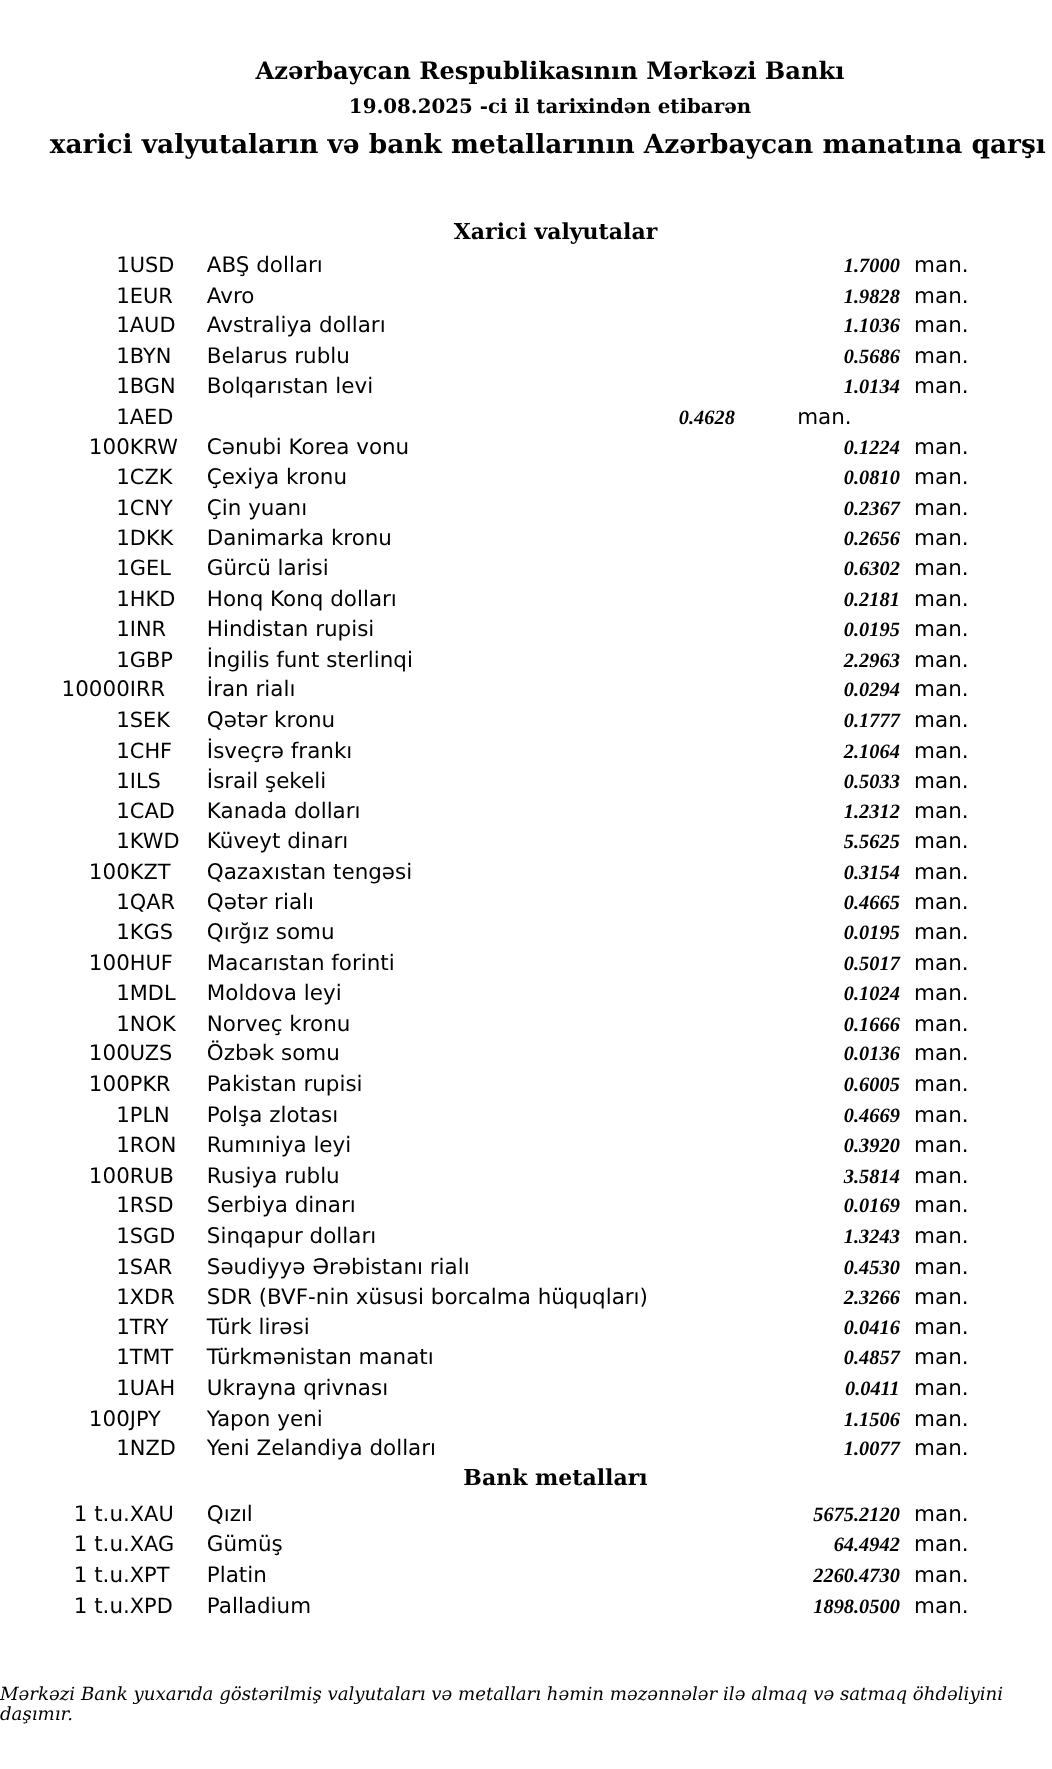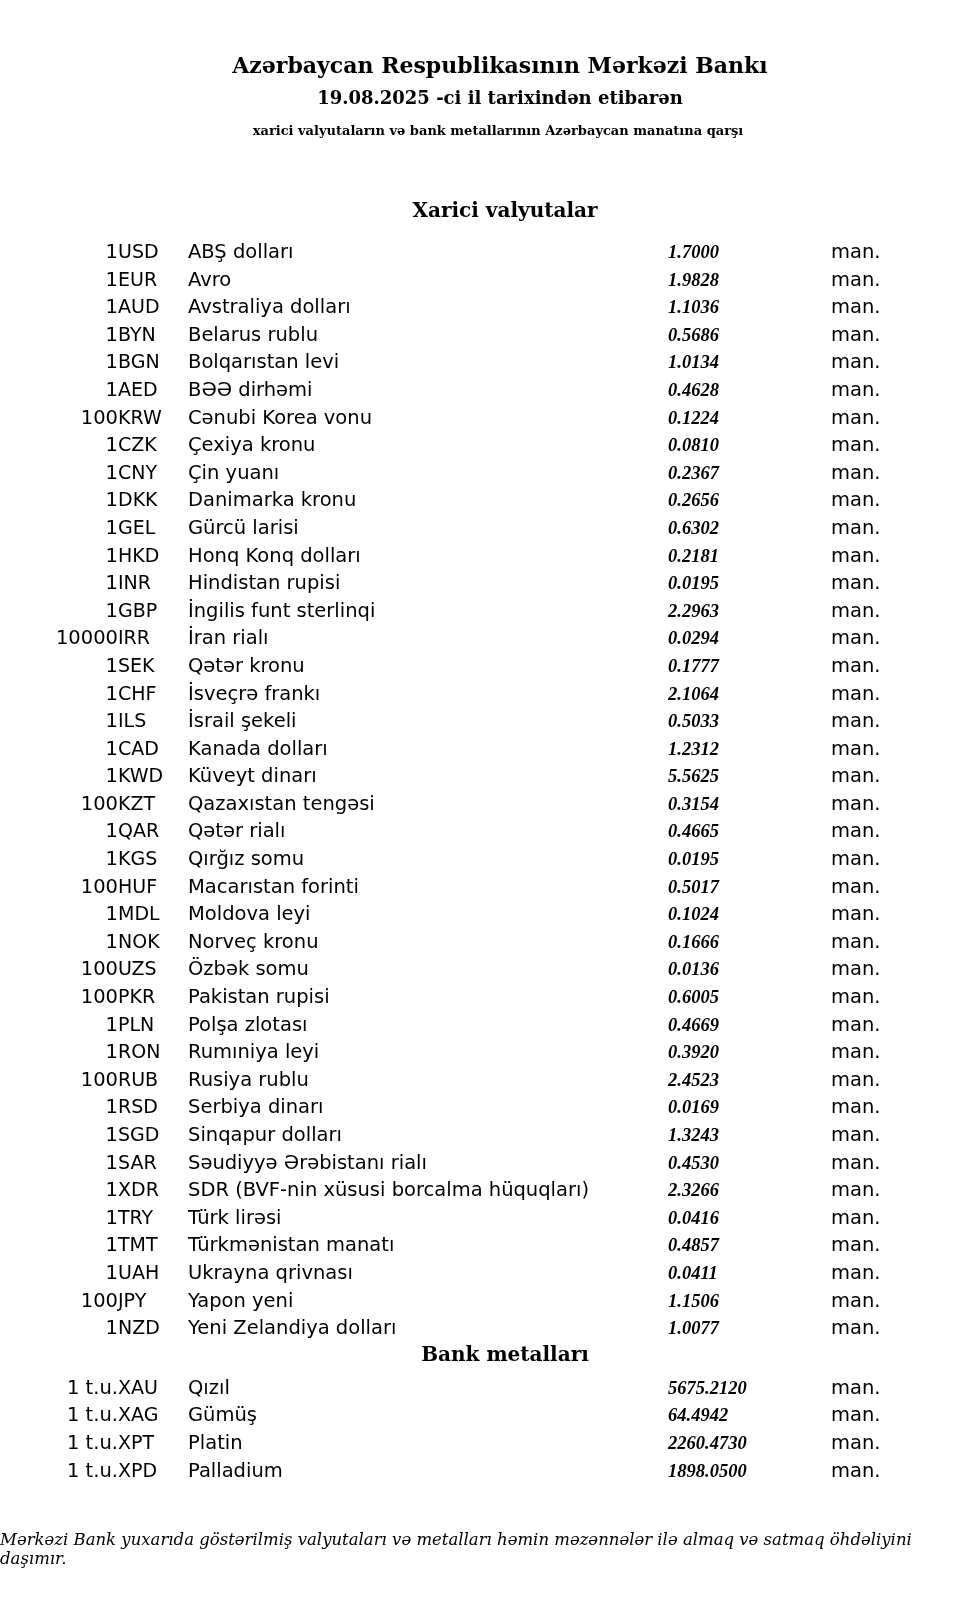--- a/index.html
+++ b/index.html
@@ -32,36 +32,36 @@
     font-size: 22px;
     line-height: 30px;
     margin: 0;
   }
   .doc-date {
     font-size: 18px;
     line-height: 32px;
     margin: 2px 0 0 0;
   }
   .doc-subtitle {
-    font-size: 13px;
+    font-size: 24px;
     line-height: 30px;
     margin: 2px 4px 0 0;
   }
   
   .section-title {
     font-family: "DejaVu Serif", serif;
     font-weight: bold;
     font-size: 20px;
     text-align: center;
     padding-left: 54px;
     margin: 0;
   }
   .section-title.currencies {
     margin-top: 52px;
-    margin-bottom: 16px;
+    margin-bottom: 5px;
   }
   .section-title.metals {
     margin-bottom: 8px;
   }
   
   .rate-table {
     width: 880px;
   }
   .rate-row {
     display: grid;
@@ -78,20 +78,21 @@
   .cell-code {
     font-size: 19px;
   }
   .cell-name {
     text-align: left;
     font-size: 19.5px;
     padding-left: 2px;
     white-space: nowrap;
   }
   .cell-rate {
+    text-align: right;
     font-family: "Liberation Serif", serif;
     font-style: italic;
     font-weight: bold;
     font-size: 18.5px;
   }
   .cell-unit {
     text-align: center;
     padding-left: 13px;
     font-size: 19.5px;
   }
@@ -152,21 +153,20 @@
       <div class="rate-row">
     <span class="cell-qty">1</span>
     <span class="cell-code">BGN</span>
     <span class="cell-name">Bolqarıstan levi</span>
     <span class="cell-rate">1.0134</span>
     <span class="cell-unit">man.</span>
   </div>
       <div class="rate-row">
     <span class="cell-qty">1</span>
     <span class="cell-code">AED</span>
-    <span class="cell-name">BƏƏ dirhəmi</span>
     <span class="cell-rate">0.4628</span>
     <span class="cell-unit">man.</span>
   </div>
       <div class="rate-row">
     <span class="cell-qty">100</span>
     <span class="cell-code">KRW</span>
     <span class="cell-name">Cənubi Korea vonu</span>
     <span class="cell-rate">0.1224</span>
     <span class="cell-unit">man.</span>
   </div>
@@ -328,21 +328,21 @@
     <span class="cell-qty">1</span>
     <span class="cell-code">RON</span>
     <span class="cell-name">Rumıniya leyi</span>
     <span class="cell-rate">0.3920</span>
     <span class="cell-unit">man.</span>
   </div>
       <div class="rate-row">
     <span class="cell-qty">100</span>
     <span class="cell-code">RUB</span>
     <span class="cell-name">Rusiya rublu</span>
-    <span class="cell-rate">2.4523</span>
+    <span class="cell-rate">3.5814</span>
     <span class="cell-unit">man.</span>
   </div>
       <div class="rate-row">
     <span class="cell-qty">1</span>
     <span class="cell-code">RSD</span>
     <span class="cell-name">Serbiya dinarı</span>
     <span class="cell-rate">0.0169</span>
     <span class="cell-unit">man.</span>
   </div>
       <div class="rate-row">

